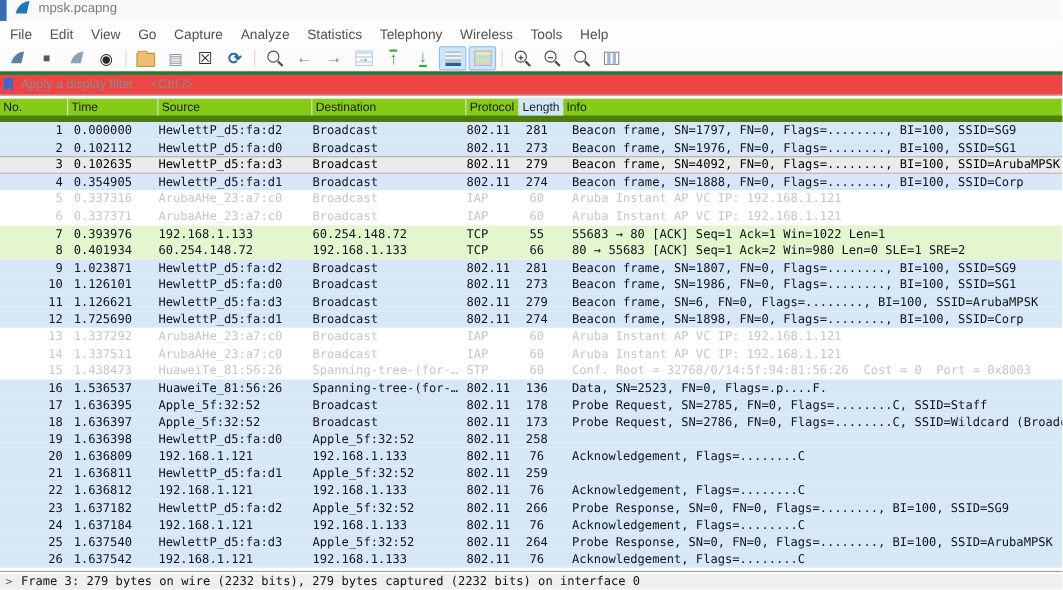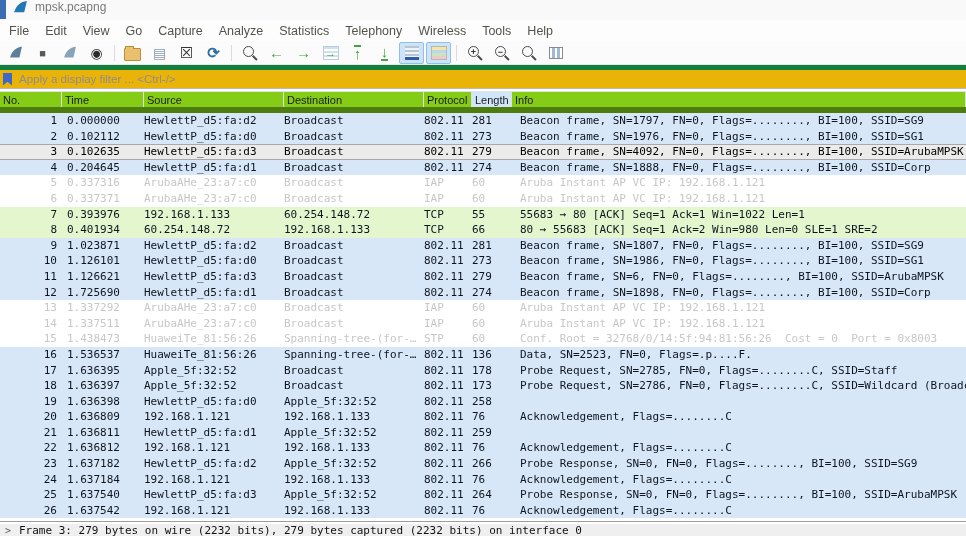--- a/index.html
+++ b/index.html
@@ -47,22 +47,22 @@
             color:#3ba03b;font-size:11px;font-weight:bold}
   .icon-autoscroll{width:14px;height:11px;background:repeating-linear-gradient(#b9c6d2 0 2px,#eef3f8 2px 4px);
             border-bottom:3px solid #2a5ca8}
   .icon-colorize{width:14px;height:12px;border:1px solid #b6b6b6;
             background:repeating-linear-gradient(#f4e6a2 0 3px,#bcd6f0 3px 6px,#c8e6bb 6px 9px,#f0c8c8 9px 12px)}
   .icon-cols{width:14px;height:12px;border:1px solid #8a8a8a;background:#fff;
             display:flex;justify-content:space-evenly;align-items:stretch;box-sizing:border-box}
   .icon-cols i{width:3px;background:#9db9d6}
 
   
-  .filterbar{height:18px;display:flex;align-items:center;border-top:5px solid #15803d;
-             border-bottom:1px solid #b9b9b9;background:#eab308;padding-left:3px}
+  .filterbar{height:18px;display:flex;align-items:center;border-top:3px solid #15803d;
+             border-bottom:1px solid #b9b9b9;background:#ef4444;padding-left:3px}
   .bookmark{width:9px;height:13px;background:#3e68c8;margin-right:5px;
             clip-path:polygon(0 0,100% 0,100% 100%,50% 72%,0 100%)}
   .filter-input{flex:1;border:none;outline:none;font-size:11.5px;color:#333;height:15px;
             font-family:"Liberation Sans",sans-serif;background:transparent}
   .filter-input::placeholder{color:#8d8d8d}
 
   
   .plist-header{display:flex;height:15px;background:#84cc16;border-bottom:6px solid #4d7c0f;
             font-size:11px;color:#1c1c1c;margin-top:2px;border-top:1px solid #e2e2e2}
   .plist-header .cell{border-right:1px solid #dedede;box-sizing:border-box;
@@ -75,21 +75,21 @@
   .prow.green{background:#e3f6ce}
   .prow.dim{background:#fff;color:#c7c7c7}
   .prow.selected{background:#ebebeb;color:#000;
         box-shadow:inset 0 1px 0 #a9a9a9, inset 0 -1px 0 #a9a9a9}
   .pcell{box-sizing:border-box;overflow:hidden}
   .col-no{width:62px;text-align:right;padding-right:5px;flex:none}
   .col-time{width:82px;padding-left:5px;flex:none}
   .col-source{width:140px;flex:none}
   .col-destination{width:140px;flex:none}
   .col-protocol{width:48px;flex:none}
-  .col-length{width:40px;text-align:left;padding-right:8px;flex:none}
+  .col-length{width:40px;text-align:center;padding-right:8px;flex:none}
   .col-info{flex:1;padding-left:8px}
   .plist-header .col-no{text-align:left}
   .plist-header .col-length{text-align:right;padding-right:0}
 
   
   .details{border-top:1px solid #9d9d9d;background:#fff;margin-top:2px;
            font-family:"DejaVu Sans Mono",monospace;font-size:11px;color:#111;padding-top:2px}
   .dline{height:17px;line-height:13.5px;white-space:pre;padding-left:5px;overflow:hidden}
   .dline.selected{background:#efefef}
   .expander{color:#5c5c5c;display:inline-block;width:14px;font-size:10px}
@@ -209,21 +209,21 @@
     <div class="cell col-source">Source</div>
     <div class="cell col-destination">Destination</div>
     <div class="cell col-protocol">Protocol</div>
     <div class="cell col-length hl">Length</div>
     <div class="cell col-info">Info</div>
   </div>
 <div class="rows">
     <div class="prow blue"><div class="pcell col-no">1</div><div class="pcell col-time">0.000000</div><div class="pcell col-source">HewlettP_d5:fa:d2</div><div class="pcell col-destination">Broadcast</div><div class="pcell col-protocol">802.11</div><div class="pcell col-length">281</div><div class="pcell col-info">Beacon frame, SN=1797, FN=0, Flags=........, BI=100, SSID=SG9</div></div>
     <div class="prow blue"><div class="pcell col-no">2</div><div class="pcell col-time">0.102112</div><div class="pcell col-source">HewlettP_d5:fa:d0</div><div class="pcell col-destination">Broadcast</div><div class="pcell col-protocol">802.11</div><div class="pcell col-length">273</div><div class="pcell col-info">Beacon frame, SN=1976, FN=0, Flags=........, BI=100, SSID=SG1</div></div>
     <div class="prow selected"><div class="pcell col-no">3</div><div class="pcell col-time">0.102635</div><div class="pcell col-source">HewlettP_d5:fa:d3</div><div class="pcell col-destination">Broadcast</div><div class="pcell col-protocol">802.11</div><div class="pcell col-length">279</div><div class="pcell col-info">Beacon frame, SN=4092, FN=0, Flags=........, BI=100, SSID=ArubaMPSK</div></div>
-    <div class="prow blue"><div class="pcell col-no">4</div><div class="pcell col-time">0.204645</div><div class="pcell col-source">HewlettP_d5:fa:d1</div><div class="pcell col-destination">Broadcast</div><div class="pcell col-protocol">802.11</div><div class="pcell col-length">274</div><div class="pcell col-info">Beacon frame, SN=1888, FN=0, Flags=........, BI=100, SSID=Corp</div></div>
+    <div class="prow blue"><div class="pcell col-no">4</div><div class="pcell col-time">0.354905</div><div class="pcell col-source">HewlettP_d5:fa:d1</div><div class="pcell col-destination">Broadcast</div><div class="pcell col-protocol">802.11</div><div class="pcell col-length">274</div><div class="pcell col-info">Beacon frame, SN=1888, FN=0, Flags=........, BI=100, SSID=Corp</div></div>
     <div class="prow dim"><div class="pcell col-no">5</div><div class="pcell col-time">0.337316</div><div class="pcell col-source">ArubaAHe_23:a7:c0</div><div class="pcell col-destination">Broadcast</div><div class="pcell col-protocol">IAP</div><div class="pcell col-length">60</div><div class="pcell col-info">Aruba Instant AP VC IP: 192.168.1.121</div></div>
     <div class="prow dim"><div class="pcell col-no">6</div><div class="pcell col-time">0.337371</div><div class="pcell col-source">ArubaAHe_23:a7:c0</div><div class="pcell col-destination">Broadcast</div><div class="pcell col-protocol">IAP</div><div class="pcell col-length">60</div><div class="pcell col-info">Aruba Instant AP VC IP: 192.168.1.121</div></div>
     <div class="prow green"><div class="pcell col-no">7</div><div class="pcell col-time">0.393976</div><div class="pcell col-source">192.168.1.133</div><div class="pcell col-destination">60.254.148.72</div><div class="pcell col-protocol">TCP</div><div class="pcell col-length">55</div><div class="pcell col-info">55683 → 80 [ACK] Seq=1 Ack=1 Win=1022 Len=1</div></div>
     <div class="prow green"><div class="pcell col-no">8</div><div class="pcell col-time">0.401934</div><div class="pcell col-source">60.254.148.72</div><div class="pcell col-destination">192.168.1.133</div><div class="pcell col-protocol">TCP</div><div class="pcell col-length">66</div><div class="pcell col-info">80 → 55683 [ACK] Seq=1 Ack=2 Win=980 Len=0 SLE=1 SRE=2</div></div>
     <div class="prow blue"><div class="pcell col-no">9</div><div class="pcell col-time">1.023871</div><div class="pcell col-source">HewlettP_d5:fa:d2</div><div class="pcell col-destination">Broadcast</div><div class="pcell col-protocol">802.11</div><div class="pcell col-length">281</div><div class="pcell col-info">Beacon frame, SN=1807, FN=0, Flags=........, BI=100, SSID=SG9</div></div>
     <div class="prow blue"><div class="pcell col-no">10</div><div class="pcell col-time">1.126101</div><div class="pcell col-source">HewlettP_d5:fa:d0</div><div class="pcell col-destination">Broadcast</div><div class="pcell col-protocol">802.11</div><div class="pcell col-length">273</div><div class="pcell col-info">Beacon frame, SN=1986, FN=0, Flags=........, BI=100, SSID=SG1</div></div>
     <div class="prow blue"><div class="pcell col-no">11</div><div class="pcell col-time">1.126621</div><div class="pcell col-source">HewlettP_d5:fa:d3</div><div class="pcell col-destination">Broadcast</div><div class="pcell col-protocol">802.11</div><div class="pcell col-length">279</div><div class="pcell col-info">Beacon frame, SN=6, FN=0, Flags=........, BI=100, SSID=ArubaMPSK</div></div>
     <div class="prow blue"><div class="pcell col-no">12</div><div class="pcell col-time">1.725690</div><div class="pcell col-source">HewlettP_d5:fa:d1</div><div class="pcell col-destination">Broadcast</div><div class="pcell col-protocol">802.11</div><div class="pcell col-length">274</div><div class="pcell col-info">Beacon frame, SN=1898, FN=0, Flags=........, BI=100, SSID=Corp</div></div>
     <div class="prow dim"><div class="pcell col-no">13</div><div class="pcell col-time">1.337292</div><div class="pcell col-source">ArubaAHe_23:a7:c0</div><div class="pcell col-destination">Broadcast</div><div class="pcell col-protocol">IAP</div><div class="pcell col-length">60</div><div class="pcell col-info">Aruba Instant AP VC IP: 192.168.1.121</div></div>
     <div class="prow dim"><div class="pcell col-no">14</div><div class="pcell col-time">1.337511</div><div class="pcell col-source">ArubaAHe_23:a7:c0</div><div class="pcell col-destination">Broadcast</div><div class="pcell col-protocol">IAP</div><div class="pcell col-length">60</div><div class="pcell col-info">Aruba Instant AP VC IP: 192.168.1.121</div></div>

